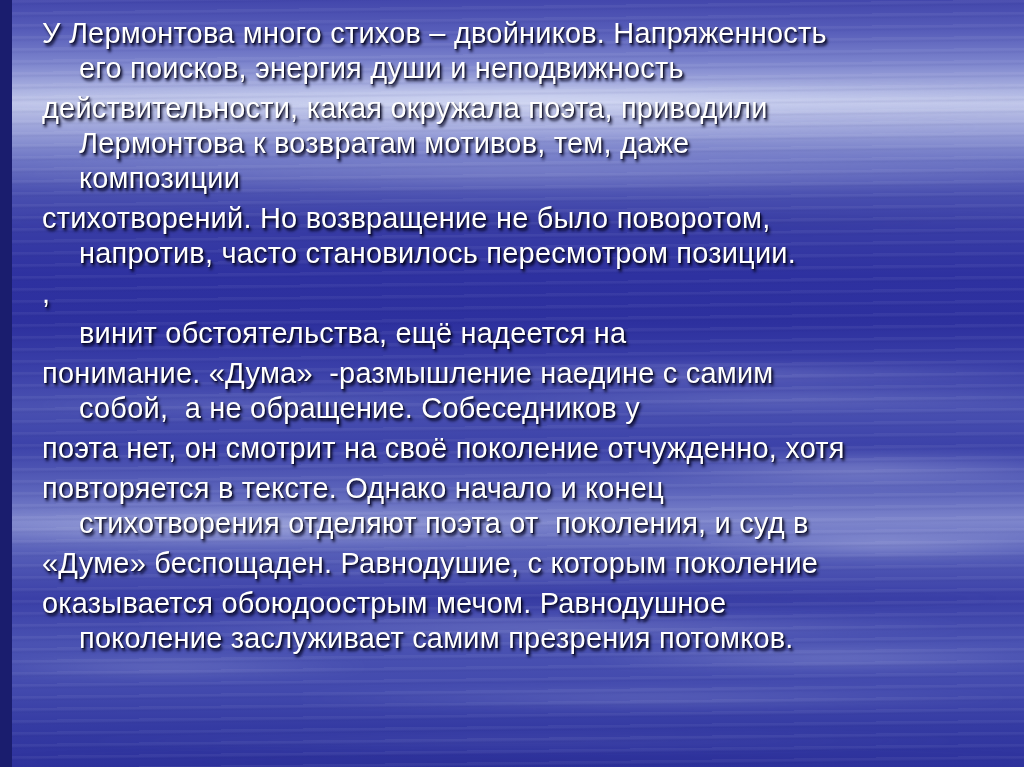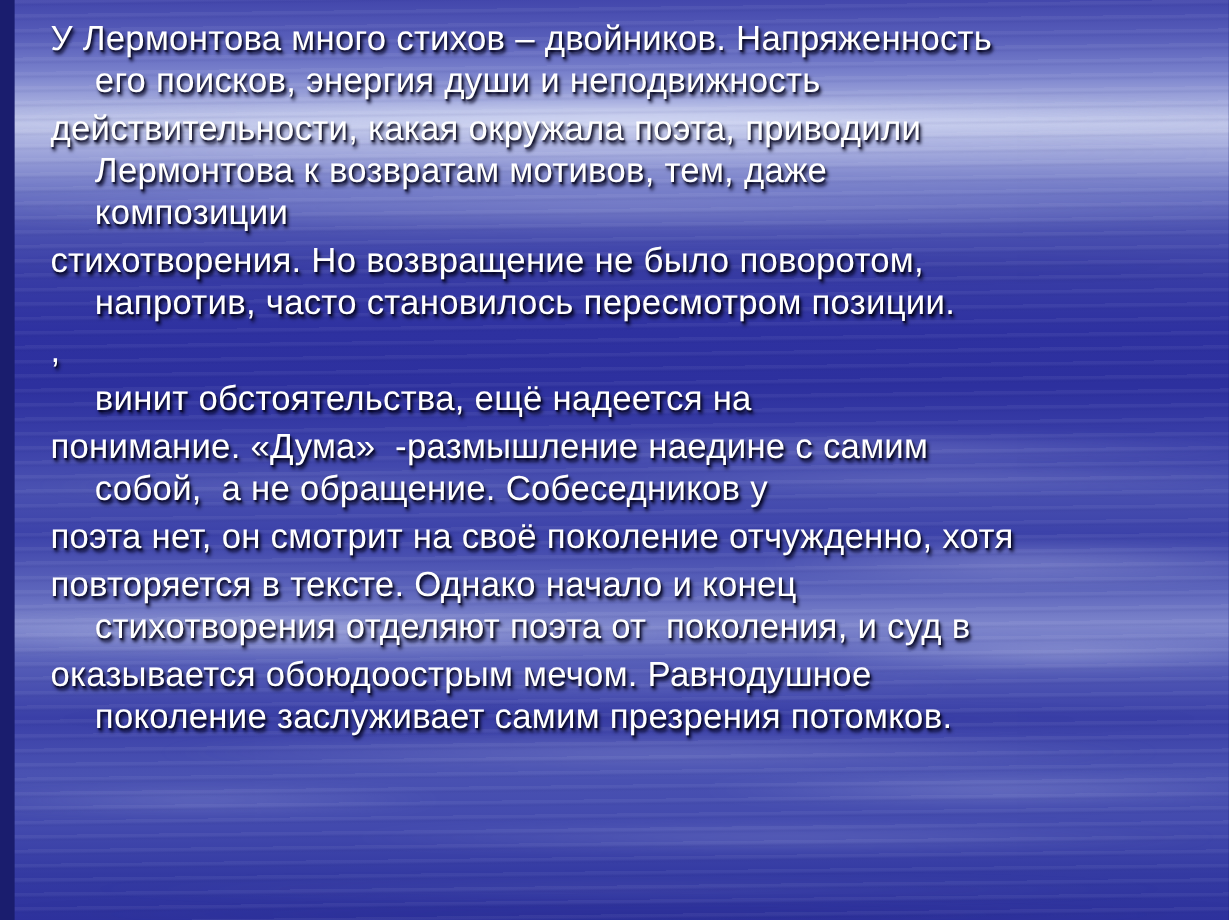--- a/index.html
+++ b/index.html
@@ -132,41 +132,42 @@
       <div class="para">
         <div class="line">У Лермонтова много стихов – двойников. Напряженность</div>
         <div class="line wrap">его поисков, энергия души и неподвижность</div>
       </div>
       <div class="para">
         <div class="line">действительности, какая окружала поэта, приводили</div>
         <div class="line wrap">Лермонтова к возвратам мотивов, тем, даже</div>
         <div class="line wrap">композиции</div>
       </div>
       <div class="para">
-        <div class="line">стихотворения. Но возвращение не было поворотом,</div>
+        <div class="line">стихотворений. Но возвращение не было поворотом,</div>
         <div class="line wrap">напротив, часто становилось пересмотром позиции.</div>
       </div>
       <div class="para">
         <div class="line">,</div>
       </div>
       <div class="para">
         <div class="line wrap">винит обстоятельства, ещё надеется на</div>
       </div>
       <div class="para">
         <div class="line">понимание. «Дума»  -размышление наедине с самим</div>
         <div class="line wrap">собой,  а не обращение. Собеседников у</div>
       </div>
       <div class="para">
         <div class="line">поэта нет, он смотрит на своё поколение отчужденно, хотя</div>
       </div>
       <div class="para">
         <div class="line">повторяется в тексте. Однако начало и конец</div>
         <div class="line wrap">стихотворения отделяют поэта от  поколения, и суд в</div>
       </div>
       <div class="para">
+        <div class="line">«Думе» беспощаден. Равнодушие, с которым поколение</div>
       </div>
       <div class="para">
         <div class="line">оказывается обоюдоострым мечом. Равнодушное</div>
         <div class="line wrap">поколение заслуживает самим презрения потомков.</div>
       </div>
     </div>
 
 </div>
 
 </body></html>

